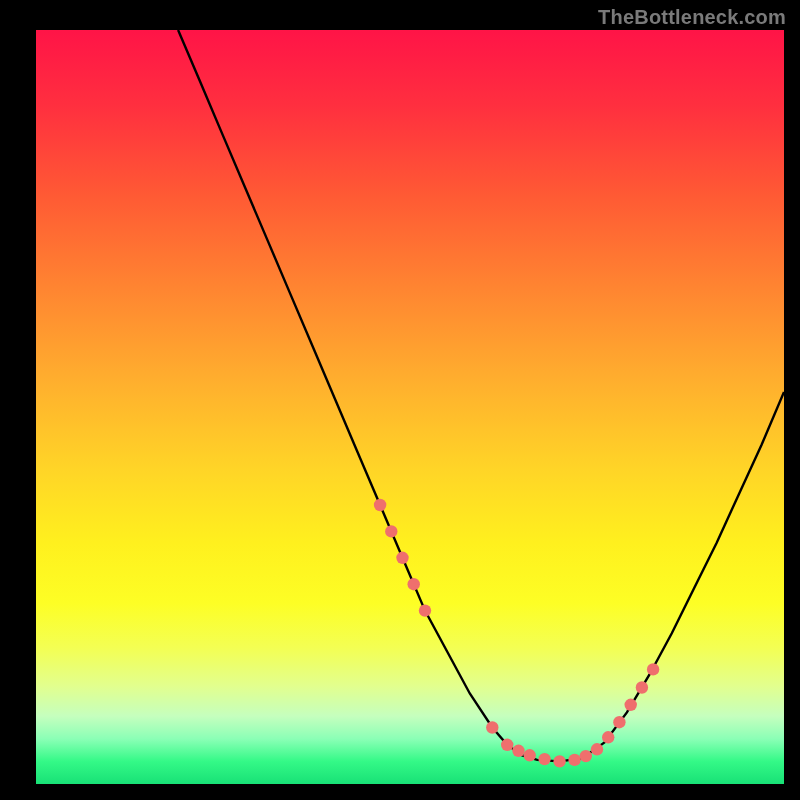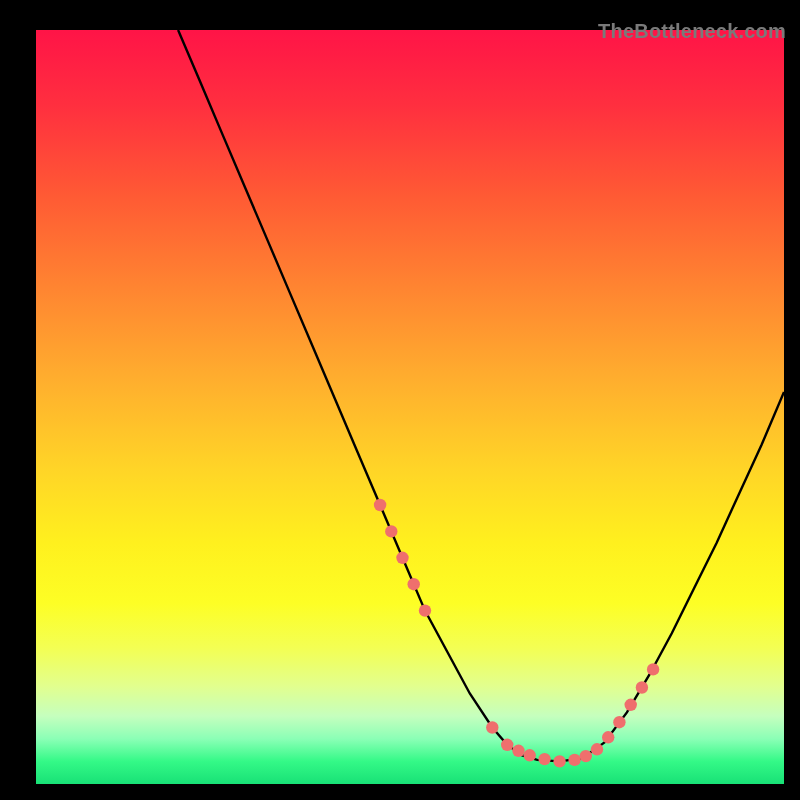--- a/index.html
+++ b/index.html
@@ -14,21 +14,21 @@
     position: relative;
     width: 800px;
     height: 800px;
     background: #000;
   }
   svg {
     display: block;
   }
   .watermark {
     position: absolute;
-    top: 20px;
+    top: 6px;
     right: 14px;
     font-family: Arial, Helvetica, sans-serif;
     font-size: 20px;
     font-weight: 600;
     color: #7a7a7a;
     letter-spacing: 0.2px;
     user-select: none;
   }
 </style>
 </head>

